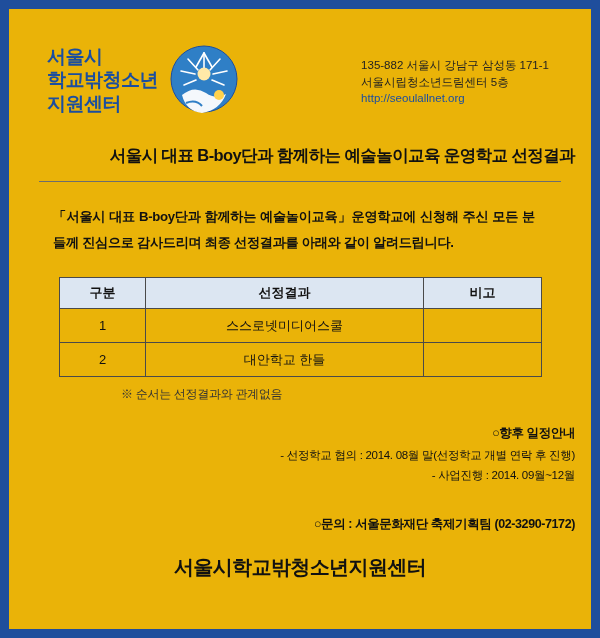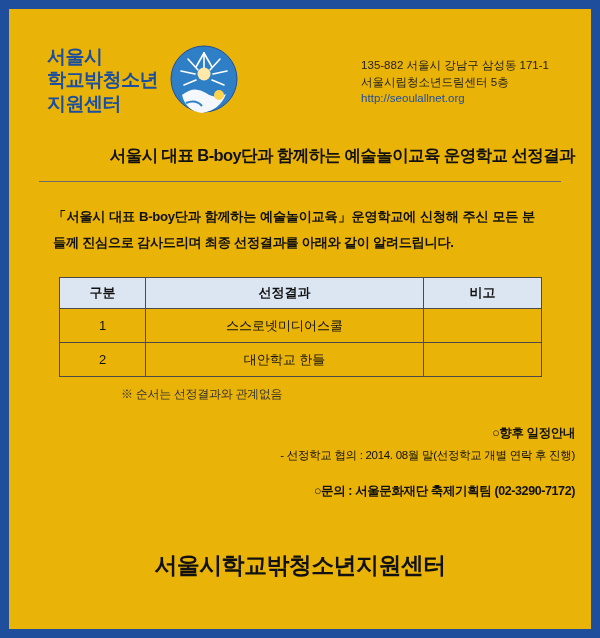--- a/index.html
+++ b/index.html
@@ -152,38 +152,38 @@
     display: inline-block;
     width: 14px;
   }
   .sub-item {
     margin: 0 0 5px 20px;
     font-size: 11.5px;
     letter-spacing: -0.3px;
     color: #111;
   }
   .bullet-contact {
-    margin-top: 20px;
+    margin-top: 33px;
     font-weight: bold;
     font-size: 12.5px;
     letter-spacing: -0.4px;
   }
   .bullet-contact .mark {
     display: inline-block;
     width: 14px;
   }
 
   
   .footer {
     position: absolute;
     left: 0;
     right: 0;
     bottom: 48px;
     text-align: center;
-    font-size: 23px;
+    font-size: 20px;
     font-weight: bold;
     letter-spacing: -0.6px;
     color: #111;
   }
 </style>
 </head>
 <body>
 
 <div class="page">
   <div class="inner">
@@ -258,20 +258,21 @@
         </tbody>
       </table>
       <div class="note">※ 순서는 선정결과와 관계없음</div>
     </div>
 
     <div class="bullets">
       <div class="bullet-head">
         <span class="mark">○</span><span>향후 일정안내</span>
       </div>
       <div class="sub-item">- 선정학교 협의 : 2014. 08월 말(선정학교 개별 연락 후 진행)</div>
+      <div class="sub-item">- 사업진행 : 2014. 09월~12월</div>
 
       <div class="bullet-contact">
         <span class="mark">○</span><span>문의 : 서울문화재단 축제기획팀 (02-3290-7172)</span>
       </div>
     </div>
 
     <div class="footer">서울시학교밖청소년지원센터</div>
 
   </div>
 </div>

